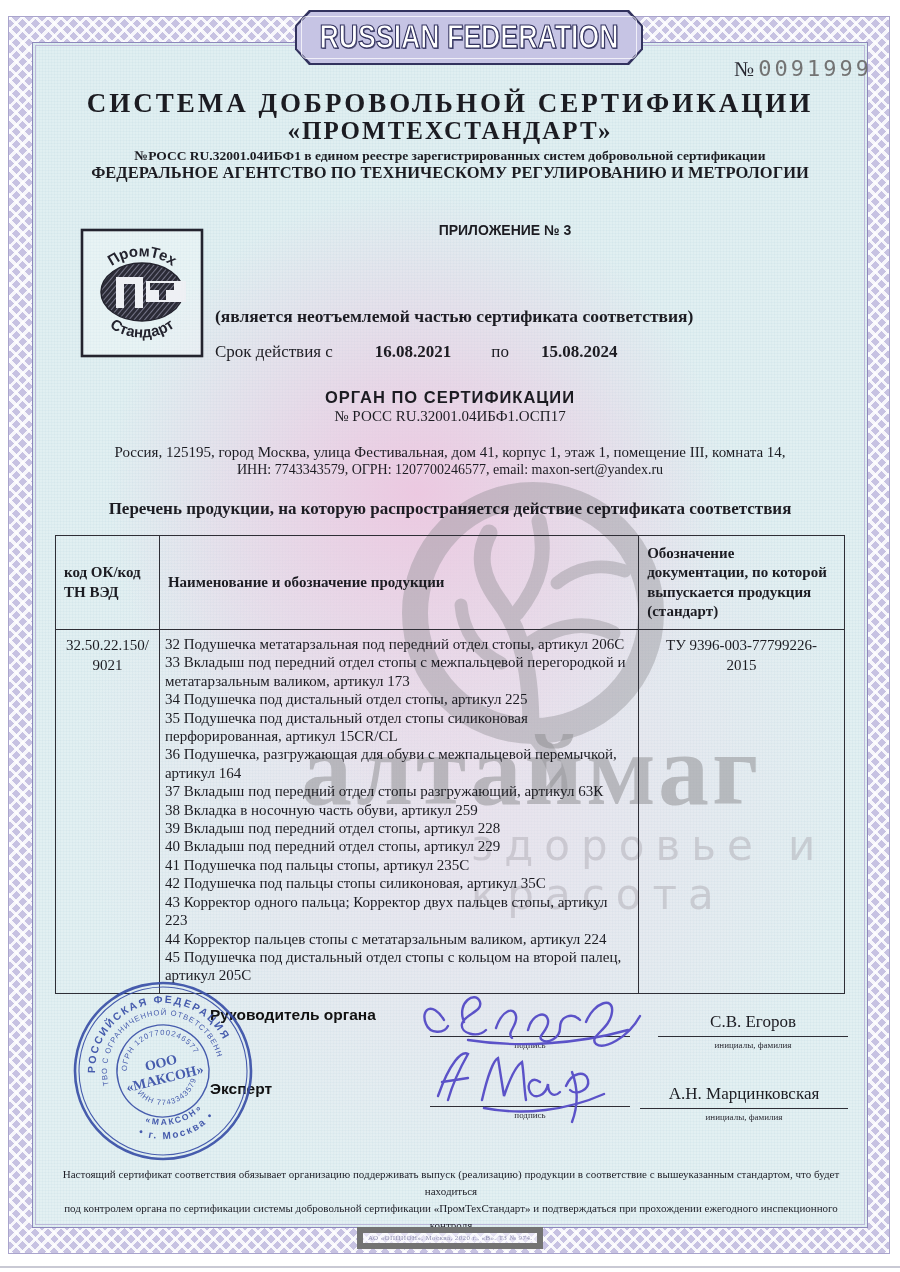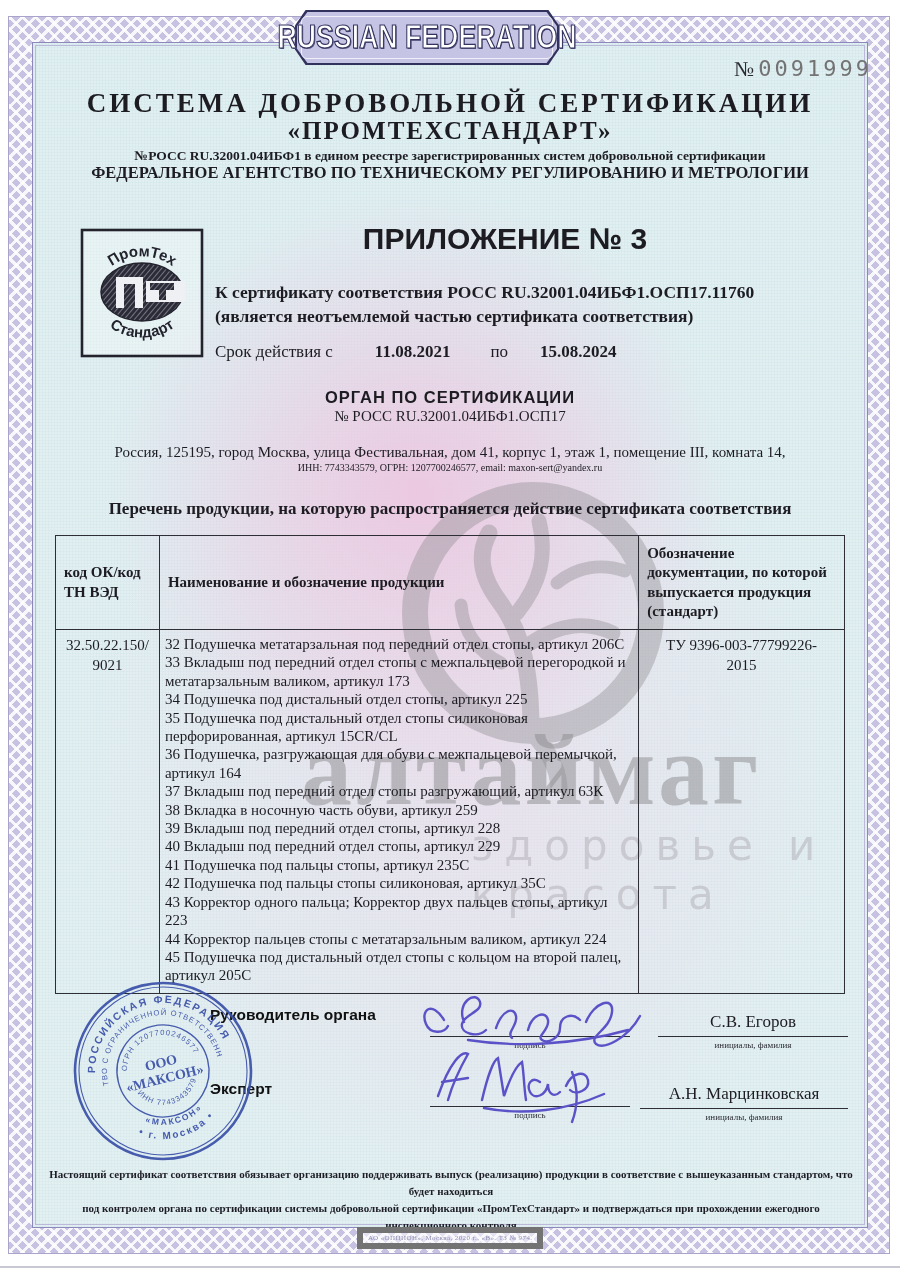--- a/index.html
+++ b/index.html
@@ -35,21 +35,21 @@
   .wm { position:absolute; z-index:1; pointer-events:none; }
   .wm-brand {
     left:268px; top:668px; font-family:Liberation Serif, serif;
     font-weight:bold; font-size:102px; letter-spacing:3px; color:#8f8f92; opacity:.52;
   }
   .wm-slogan {
     left:438px; top:778px; font-family:"DejaVu Sans","Liberation Sans",sans-serif;
     font-size:42px; letter-spacing:11px; color:#a7a3ab; opacity:.42;
   }
   
-  .banner { position:absolute; left:295px; top:10px; width:264px; height:55px; z-index:5; }
+  .banner { position:absolute; left:295px; top:10px; width:348px; height:55px; z-index:5; }
   .banner .b1 { position:absolute; inset:0; background:#32325e;
     clip-path:polygon(4% 0,96% 0,100% 28%,100% 72%,96% 100%,4% 100%,0 72%,0 28%); }
   .banner .b2 { position:absolute; inset:2px; background:#c6c4e4;
     clip-path:polygon(4% 0,96% 0,100% 28%,100% 72%,96% 100%,4% 100%,0 72%,0 28%); }
   .banner .b3 { position:absolute; inset:6px; border:1px solid #f0eff8; border-radius:6px; }
   .banner .btxt {
     position:absolute; inset:0; display:flex; align-items:center; justify-content:center;
     font-family:"Liberation Sans","DejaVu Sans",sans-serif; font-weight:bold; font-size:29px;
     color:#ffffff; letter-spacing:0px; transform:scale(.92,1.12);
     -webkit-text-stroke:1.1px #33335f; text-shadow:1px 1px 0 #55557f;
@@ -59,35 +59,35 @@
   .cert-no { position:absolute; right:28px; top:56px; z-index:4; white-space:nowrap; }
   .cert-no .nmark { font-size:21px; color:#2a2a33; }
   .cert-no .digits { font-family:"DejaVu Sans Mono","Liberation Mono",monospace;
     font-size:22px; letter-spacing:3px; color:#737373; }
   .t-center { position:absolute; left:0; right:0; text-align:center; z-index:3; }
   .title1 { top:88px; font-weight:bold; font-size:27px; letter-spacing:3px; }
   .title2 { top:117px; font-weight:bold; font-size:25px; letter-spacing:2px; }
   .regline { top:148px; font-weight:bold; font-size:13.5px; }
   .agency  { top:163px; font-weight:bold; font-size:16.5px; }
   .appendix-title { top:222px; font-family:"Liberation Sans","DejaVu Sans",sans-serif;
-    font-weight:bold; font-size:30px; left:160px; right:50px; }
+    font-weight:bold; font-size:14px; left:160px; right:50px; }
   
   .logo { position:absolute; left:80px; top:228px; z-index:3; }
   
   .abs { position:absolute; z-index:3; }
   .certref   { left:215px; top:282px; font-size:17.5px; font-weight:600; }
   .certnote  { left:215px; top:306px; font-size:17.5px; font-weight:600; }
   .validity  { left:215px; top:342px; font-size:17px; }
   .validity b { font-size:17px; }
   .sp1 { display:inline-block; width:42px; } .sp2 { display:inline-block; width:40px; } .sp3 { display:inline-block; width:32px; }
   .orgtitle { top:388px; font-family:"Liberation Sans","DejaVu Sans",sans-serif; font-weight:bold; font-size:16.5px; letter-spacing:1px; }
   .orgno    { top:408px; font-size:15px; }
   .orgname  { top:426px; font-size:15px; }
   .orgaddr  { top:444px; font-size:15px;text-align:center; }
-  .orgreq   { top:462px; font-size:10px; }
+  .orgreq   { top:462px; font-size:14px; }
   .listhead { top:499px; font-weight:bold; font-size:17px; }
   
   .ptable { position:absolute; left:55px; top:535px; width:790px; z-index:3;
     border-collapse:collapse; }
   .ptable th, .ptable td { border:1.8px solid #2e2e36; font-size:15px; vertical-align:top; }
   .ptable th { font-weight:bold; text-align:left; vertical-align:middle; height:94px; padding:4px 8px; line-height:1.3; }
   .col-code { width:104px; } .col-name { width:480px; } .col-std { width:206px; }
   .code-cell { text-align:center; padding-top:5px; line-height:1.35; }
   .name-cell { padding:5px 6px 8px 5px; }
   .std-cell  { text-align:center; padding-top:5px; line-height:1.35; }
@@ -103,21 +103,21 @@
   .line-s2 { left:430px; top:1106px; width:200px; } .line-n2 { left:640px; top:1108px; width:208px; }
   .caption { position:absolute; z-index:4; font-size:9px; color:#2a2a33; text-align:center; }
   .cap-s1 { left:430px; top:1040px; width:200px; } .cap-n1 { left:658px; top:1040px; width:190px; }
   .cap-s2 { left:430px; top:1110px; width:200px; } .cap-n2 { left:640px; top:1112px; width:208px; }
   .sig-name { position:absolute; z-index:4; font-size:17px; text-align:center; }
   .name1 { left:658px; top:1012px; width:190px; } .name2 { left:640px; top:1084px; width:208px; }
   .autograph { position:absolute; z-index:7; }
   .auto1 { left:418px; top:986px; } .auto2 { left:428px; top:1044px; }
   
   .finetext { position:absolute; left:42px; right:40px; top:1166px; z-index:3;
-    text-align:center; font-weight:bold; font-size:11px; line-height:1.55; color:#1d1d26; }
+    text-align:center; font-weight:normal; font-size:11px; line-height:1.55; color:#1d1d26; }
   .printinfo { position:absolute; left:357px; top:1227px; z-index:8;
     font-size:7px; color:#8e8eae; border:6px solid #737373; background:rgba(250,250,255,.55);
     padding:1px 5px; letter-spacing:.4px; white-space:nowrap; }
 </style>
 </head>
 <body>
 
 <div class="page">
 
   <div class="frame-band"></div>
@@ -177,24 +177,23 @@
     <rect x="36" y="49" width="27" height="7" fill="#eef0f4"></rect>
     <rect x="36" y="49" width="8" height="31" fill="#eef0f4"></rect>
     <rect x="55" y="49" width="8" height="31" fill="#eef0f4"></rect>
     <rect x="70" y="55" width="24" height="7" fill="url(#hatch)"></rect>
     <rect x="79" y="55" width="7" height="17" fill="url(#hatch)"></rect>
     <text font-family="Liberation Sans, DejaVu Sans, sans-serif" font-size="15" font-weight="bold" fill="#23232e">
       <textPath href="#arcBot" startOffset="50%" text-anchor="middle">Стандарт</textPath>
     </text>
   </svg>
 
-  <div class="abs certref">К сертификату соответствия РОСС RU.32001.04ИБФ1.ОСП17.11760</div>
   <div class="abs certnote">(является неотъемлемой частью сертификата соответствия)</div>
   <div class="abs validity">
-    <span>Срок действия с</span><span class="sp1"></span><b>11.08.2021</b><span class="sp2"></span><span>по</span><span class="sp3"></span><b>15.08.2024</b>
+    <span>Срок действия с</span><span class="sp1"></span><b>16.08.2021</b><span class="sp2"></span><span>по</span><span class="sp3"></span><b>15.08.2024</b>
   </div>
 
   <div class="t-center orgtitle">ОРГАН ПО СЕРТИФИКАЦИИ</div>
   <div class="t-center orgno">№ РОСС RU.32001.04ИБФ1.ОСП17</div>
   <div class="t-center orgaddr">Россия, 125195, город Москва, улица Фестивальная, дом 41, корпус 1, этаж 1, помещение III, комната 14,</div>
   <div class="t-center orgreq">ИНН: 7743343579, ОГРН: 1207700246577, email: maxon-sert@yandex.ru</div>
 
   <div class="t-center listhead">Перечень продукции, на которую распространяется действие сертификата соответствия</div>
 
   <table class="ptable">

